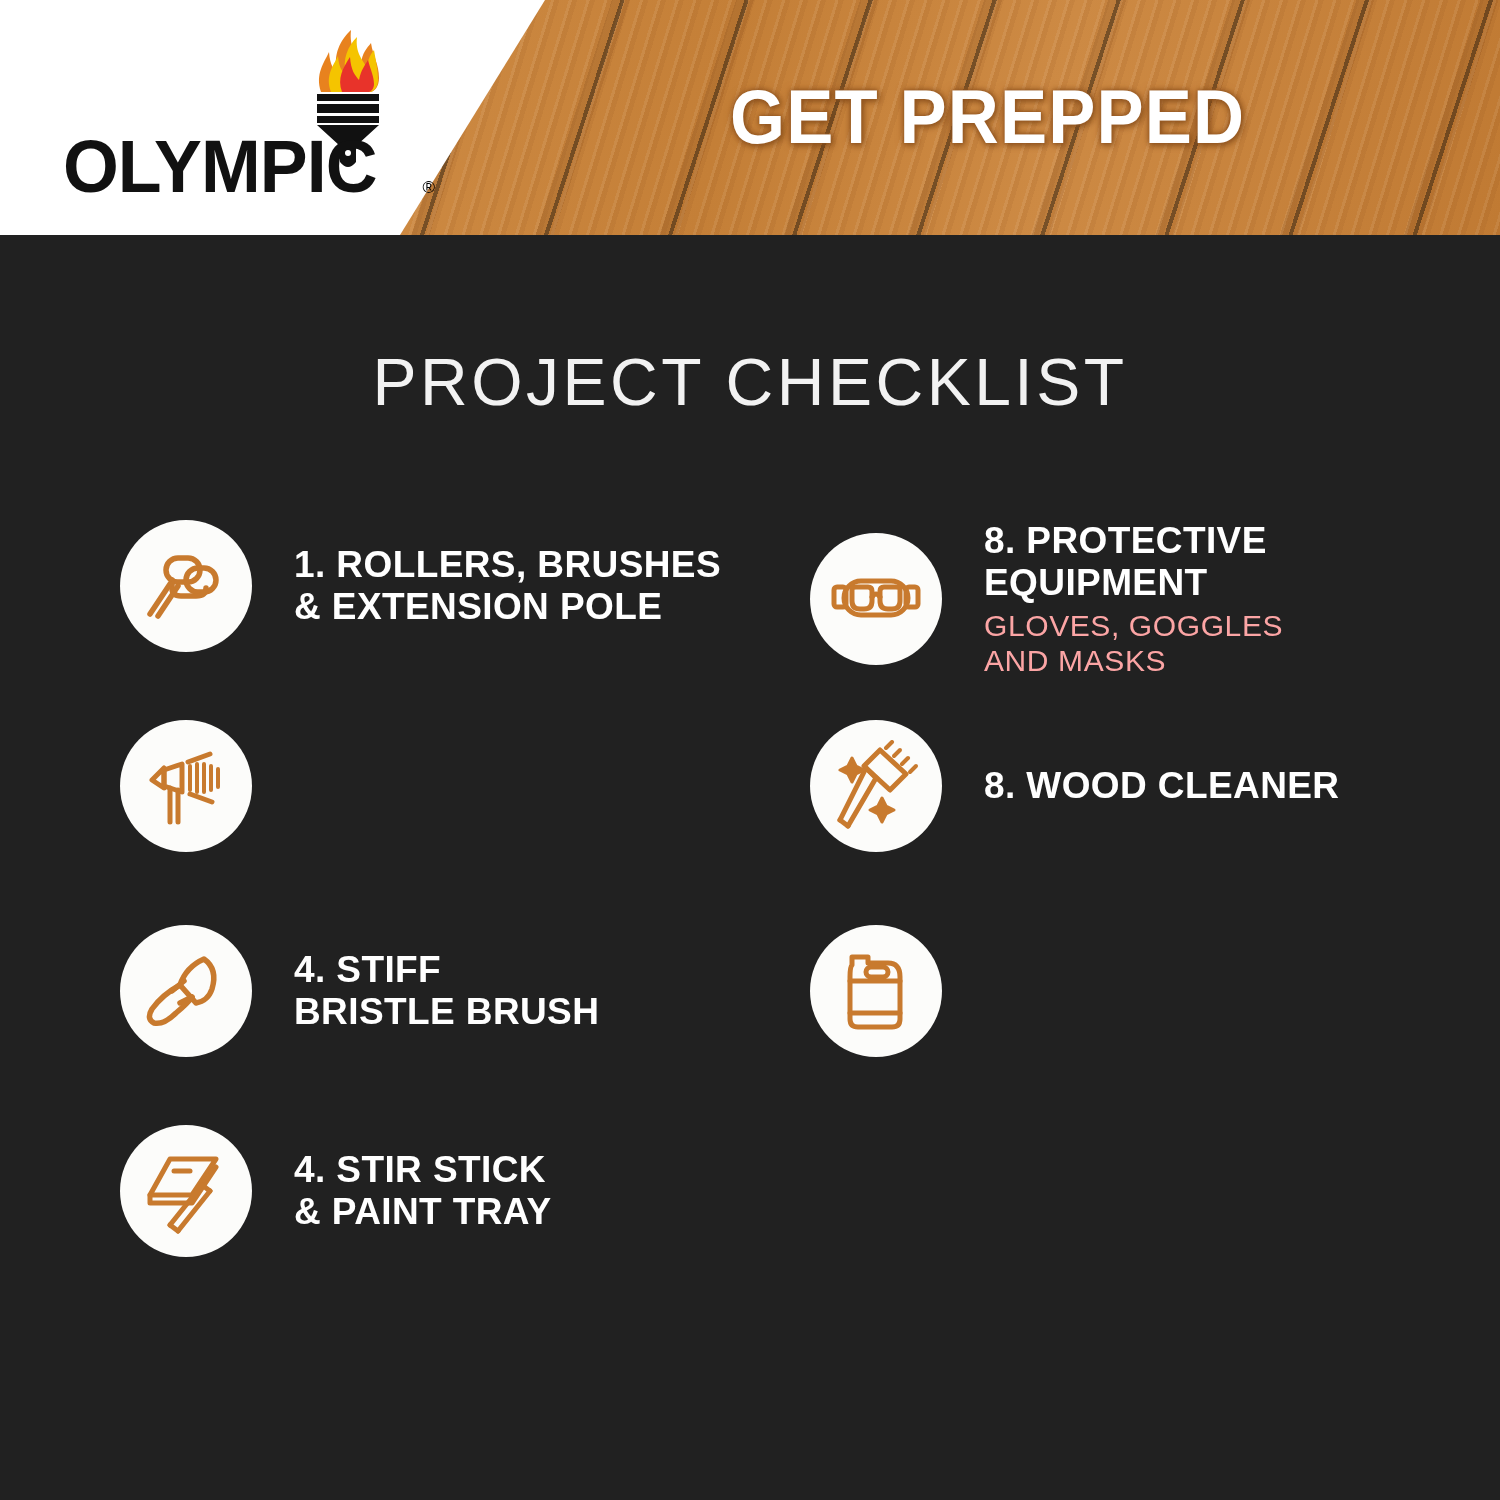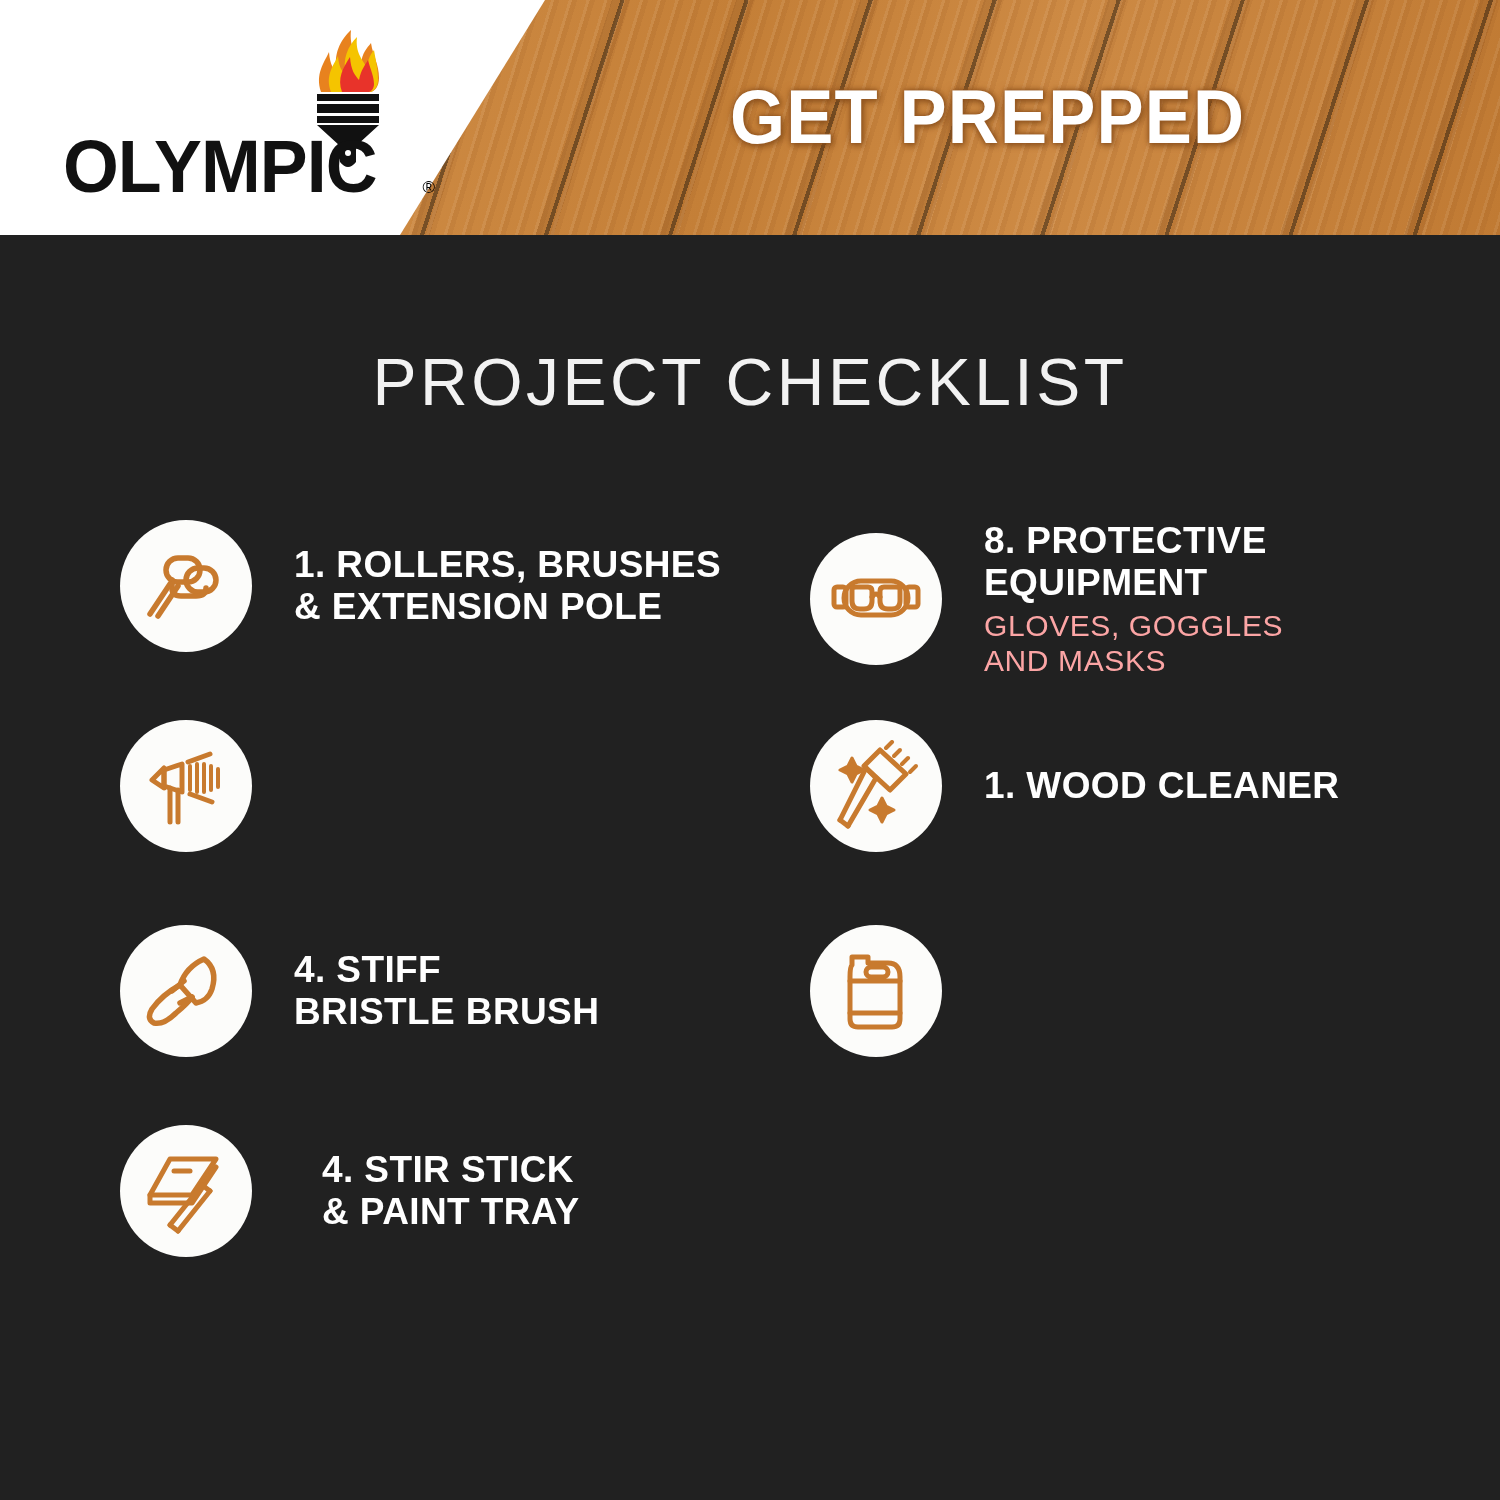--- a/index.html
+++ b/index.html
@@ -93,21 +93,21 @@
   .item-sub {
     color:#fca5a5; font-family:"Liberation Sans", sans-serif;
     font-weight:300; font-size:30px; line-height:35px;
     letter-spacing:0.6px; white-space:pre-line; margin-top:4px;
   }
 
   
   .r0 { top:0px; }
   .r1 { top:200px; }
   .r2 { top:405px; }
-  .r3 { top:605px;gap:28px; }
+  .r3 { top:605px; }
 </style>
 </head>
 <body>
 
 <div class="page">
 
   <div class="header">
     <div class="wood"></div>
     <div class="header-white-wedge"></div>
 
@@ -241,21 +241,21 @@
             </g>
             <path d="M36 28 L10 80"></path>
             <path d="M46 38 L18 86"></path>
             <path d="M36 28 L46 38"></path>
             <path d="M10 80 L18 86"></path>
             <path d="M18 26 L22 18 L26 26 L34 30 L26 34 L22 42 L18 34 L10 30 Z" fill="#C87A2E" stroke-width="3"></path>
             <path d="M48 66 L52 58 L56 66 L64 70 L56 74 L52 82 L48 74 L40 70 Z" fill="#C87A2E" stroke-width="3"></path>
           </svg>
         </div>
         <div class="item-text">
-          <div class="item-label">1. WOOD CLEANER</div>
+          <div class="item-label">8. WOOD CLEANER</div>
         </div>
       </div>
 
       <div class="item r2">
         <div class="icon-circle">
           <svg width="92" height="92" viewBox="0 0 92 92" fill="none" stroke="#C87A2E" stroke-width="5" stroke-linecap="round" stroke-linejoin="round">
             <path d="M22 20 L22 12 L38 12 L38 18 L58 18 Q70 18 70 32 L70 74 Q70 82 62 82 L28 82 Q20 82 20 74 L20 32 Q20 22 22 20 Z"></path>
             <path d="M20 36 L70 36"></path>
             <path d="M20 68 L70 68"></path>
             <rect x="36" y="22" width="22" height="10" rx="5"></rect>

